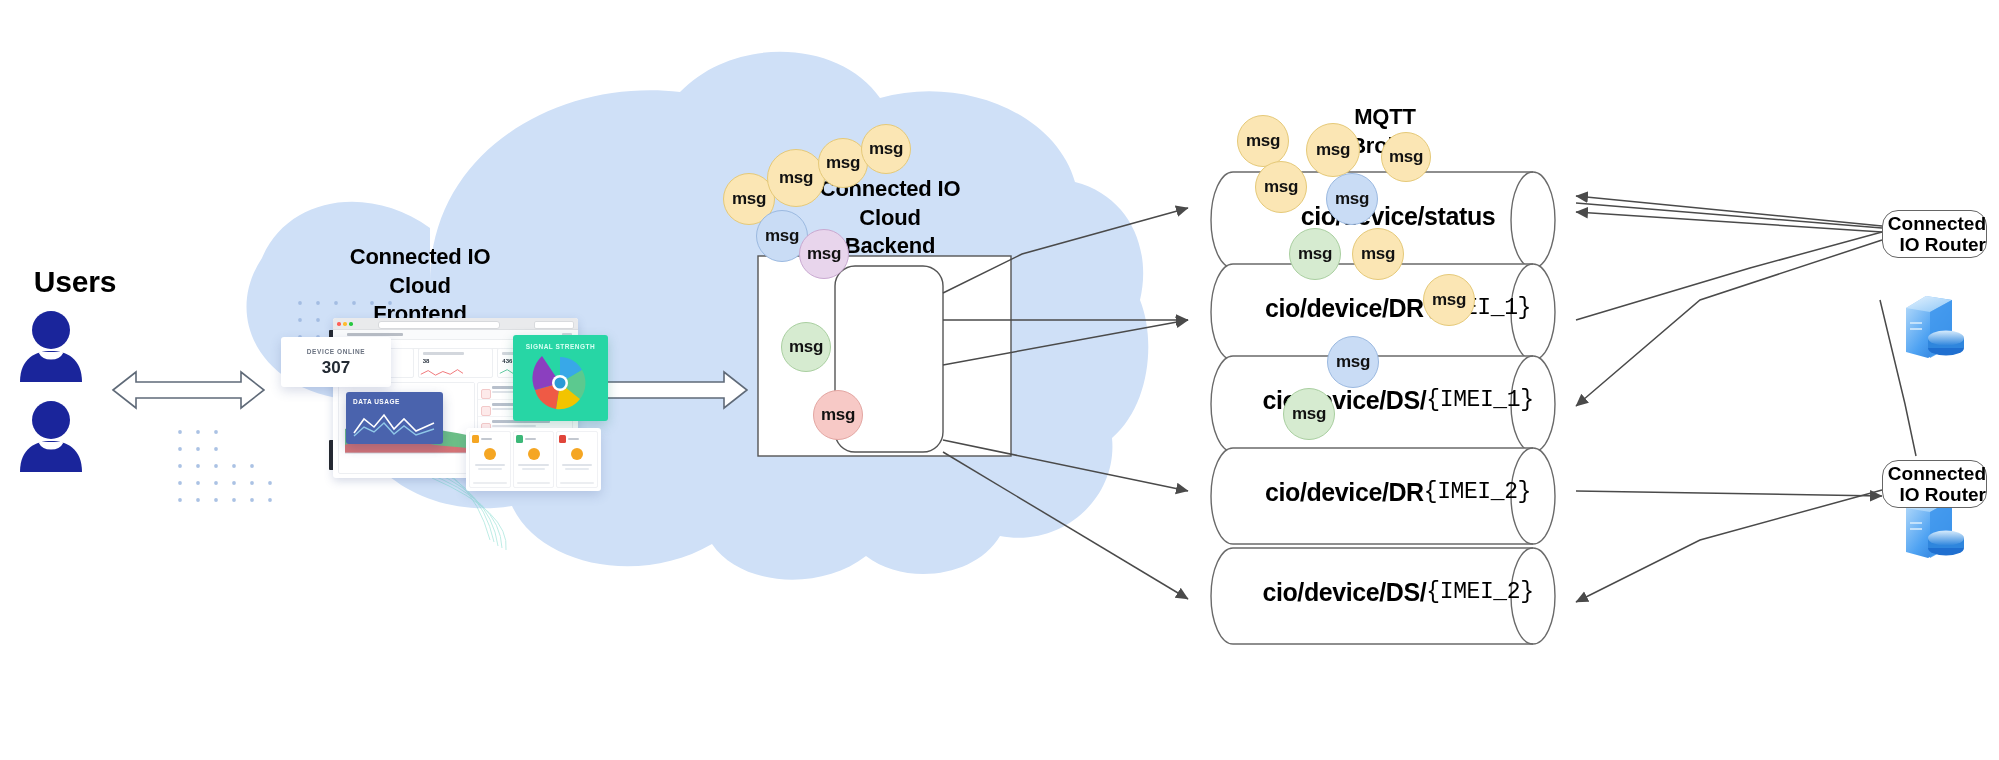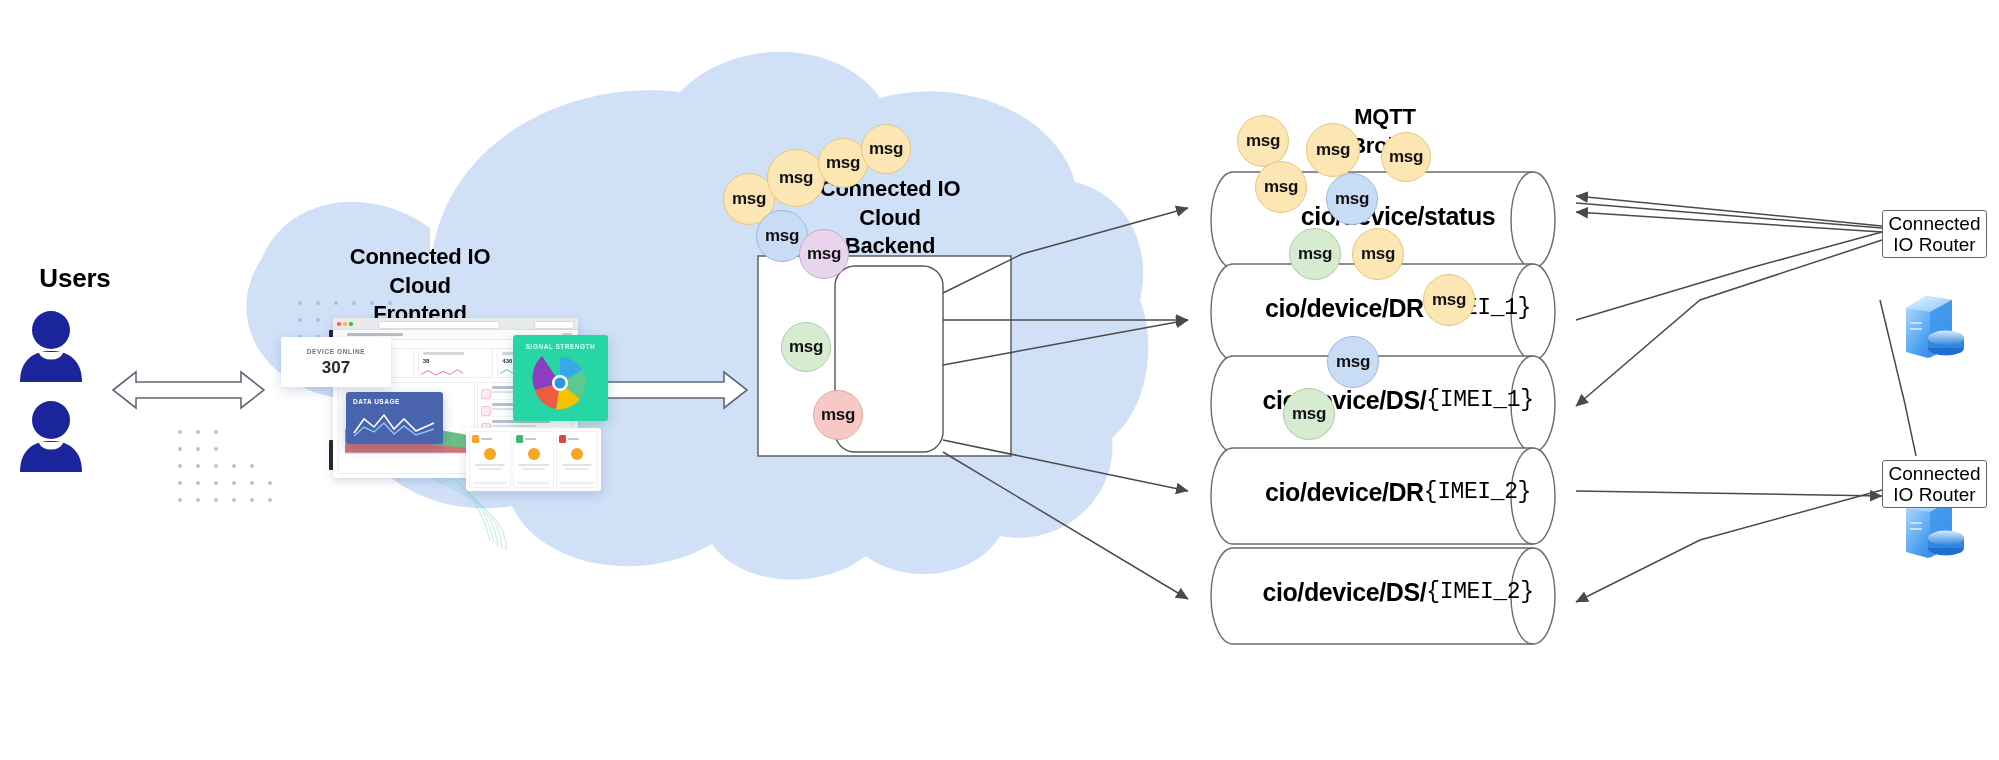--- a/index.html
+++ b/index.html
@@ -10,21 +10,21 @@
   }
   #stage{position:absolute;left:0;top:0;width:1999px;height:760px;}
   .svg-layer{position:absolute;left:0;top:0;width:1999px;height:760px;}
 
   
   .lbl{
     position:absolute;font-weight:bold;color:#000;
     text-align:center;line-height:1.30;white-space:pre-line;
     letter-spacing:-0.2px;
   }
-  #users-label{left:10px;top:262px;width:130px;font-size:26px;}
+  #users-label{left:10px;top:262px;width:130px;font-size:30px;}
   #frontend-label{left:305px;top:243px;width:230px;font-size:22px;}
   #backend-label{left:775px;top:175px;width:230px;font-size:22px;}
   #broker-label{left:1205px;top:103px;width:360px;font-size:22px;}
 
   
   #frontend-mock{position:absolute;left:252px;top:300px;width:345px;height:195px;}
   .fm{position:absolute;margin-left:29px;}
 
   .browser{
     left:52px;top:18px;width:245px;height:160px;background:#ffffff;
@@ -88,23 +88,23 @@
   .sidebar-strip{left:48px;top:30px;width:9px;height:28px;background:#24262b;border-radius:1px;}
   .sidebar-strip2{left:48px;top:140px;width:9px;height:30px;background:#24262b;border-radius:1px;}
   .cyl-text{
     position:absolute;left:0;top:0;width:330px;height:88px;
     display:flex;align-items:center;justify-content:center;
     font-size:25px;font-weight:bold;color:#000;white-space:nowrap;letter-spacing:-0.4px;
   }
   .cyl-text .mono{font-family:"Liberation Mono", monospace;font-weight:normal;font-size:23px;}
 
   
-  .router{position:absolute;width:105px;height:48px;border:1.4px solid #666;border-radius:3px;background:#fff;
-          display:flex;align-items:center;justify-content:center;text-align:center;
-          font-size:19px;font-weight:normal;line-height:1.12;color:#000;box-sizing:border-box;}
+  .router{position:absolute;width:105px;height:48px;border:1.4px solid #666;border-radius:16px;background:#fff;
+          display:flex;align-items:center;justify-content:center;text-align:right;
+          font-size:19px;font-weight:bold;line-height:1.12;color:#000;box-sizing:border-box;}
 
   
   .msg{
     position:absolute;border-radius:50%;
     display:flex;align-items:center;justify-content:center;
     font-size:17px;font-weight:bold;color:#111;letter-spacing:-0.3px;
     box-sizing:border-box;
   }
 </style>
 </head>

